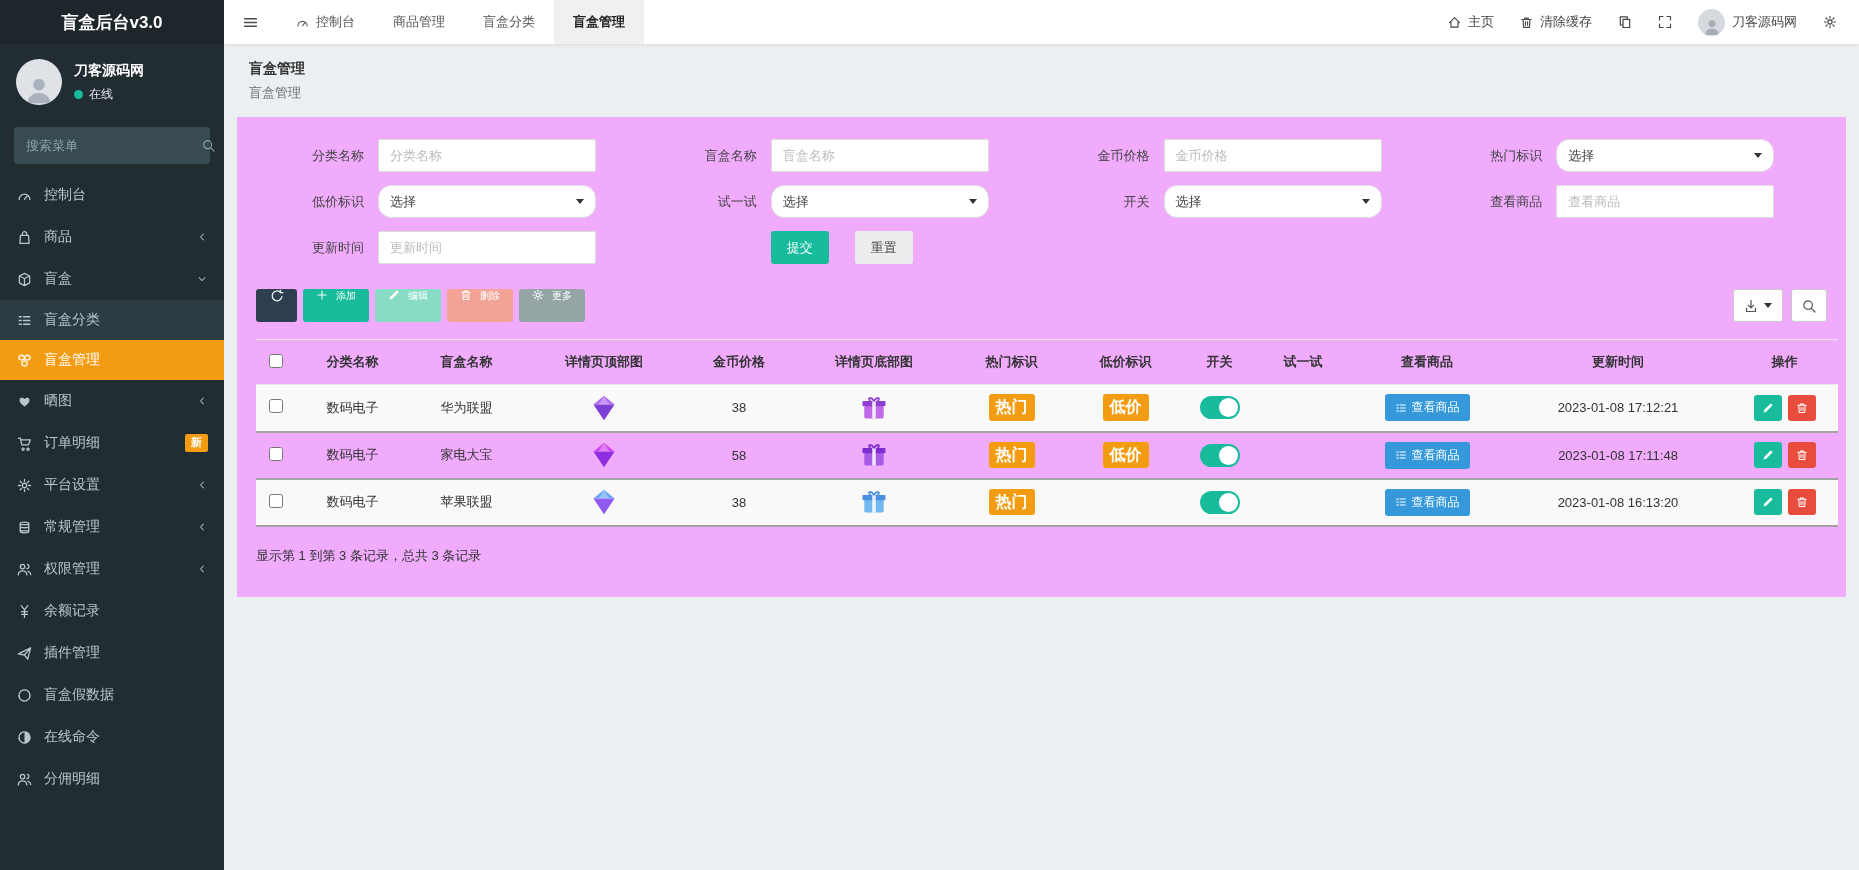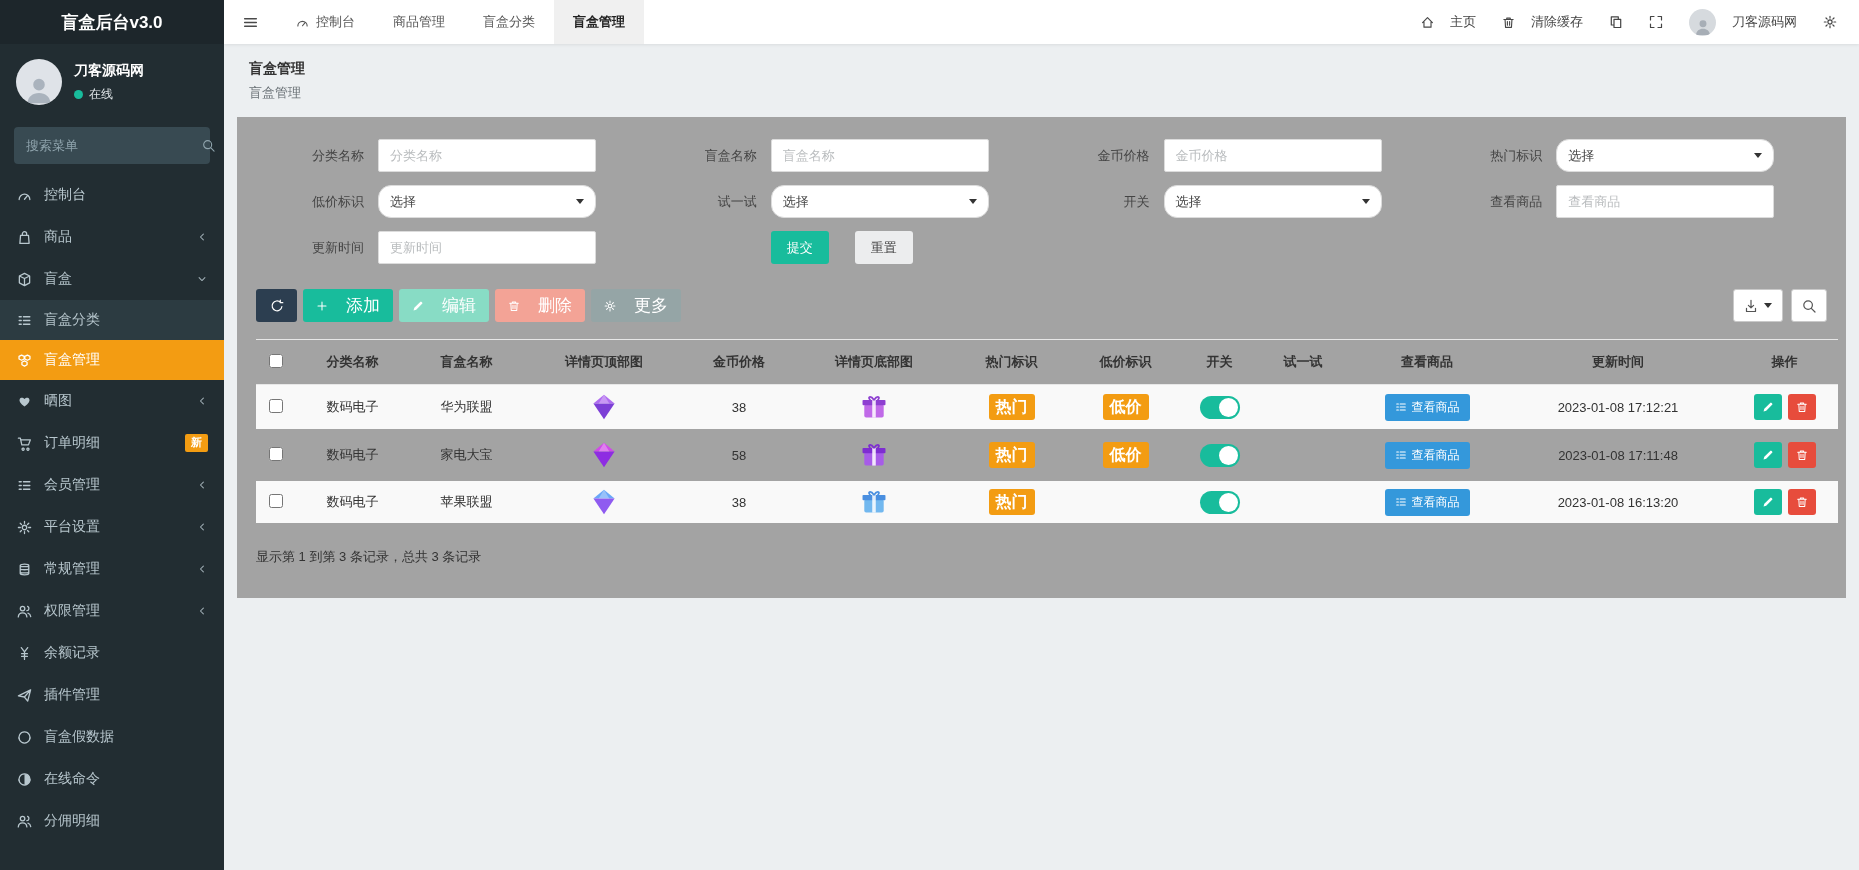--- a/index.html
+++ b/index.html
@@ -27,58 +27,58 @@
   .mi-right{margin-left:auto;display:flex;align-items:center;opacity:.85}
   .badge-new{margin-left:auto;background:#f39c12;color:#fff;font-size:11px;font-weight:bold;padding:2px 6px;border-radius:2px;line-height:1.2}
 
   
   .navbar{position:absolute;left:224px;top:0;right:0;height:44px;background:#fff;display:flex;align-items:stretch;box-shadow:0 1px 3px rgba(0,0,0,.08);z-index:4}
   .hamburger{display:flex;align-items:center;padding:0 19px;color:#4a4a4a;cursor:pointer}
   .nav-tabs{display:flex;align-items:stretch}
   .nav-tab{display:flex;align-items:center;gap:7px;padding:0 19px;font-size:13px;color:#555;cursor:pointer}
   .nav-tab.active{background:#f0f0f0;color:#222;font-weight:bold}
   .nav-right{margin-left:auto;display:flex;align-items:center;gap:26px;padding-right:22px;color:#454545}
-  .nav-link{display:flex;align-items:center;gap:16px;font-size:13px;cursor:pointer}
+  .nav-link{display:flex;align-items:center;gap:7px;font-size:13px;cursor:pointer}
   .nav-avatar{width:27px;height:27px;border-radius:50%;background:#d6dade;color:#a7aeb6;display:flex;align-items:flex-end;justify-content:center;overflow:hidden}
   .nav-avatar svg{width:18px;height:18px}
 
   
   .content{position:absolute;left:224px;top:44px;right:0;bottom:0}
   .page-header{padding:16px 25px 15px}
   .ph-title{font-size:14px;font-weight:bold;color:#333}
   .ph-sub{font-size:13px;color:#697075;margin-top:6px}
-  .panel{background:#a3a3a3;margin:0 13px;padding:22px 19px 32px}
+  .panel{background:#f0abfc;margin:0 13px;padding:22px 19px 32px}
 
   
   .filter-grid{display:grid;grid-template-columns:repeat(4,1fr);row-gap:13px}
   .f-cell{display:flex;align-items:center;height:33px}
   .f-label{flex:0 0 122px;text-align:right;padding-right:14px;font-size:13px;color:#444}
   .f-input{width:218px;height:33px;border:1px solid #dcdcdc;border-radius:2px;padding:0 11px;font-size:13px;color:#444;outline:none}
   .f-input::placeholder{color:#b9bcbe}
   .f-select{width:218px;height:33px;border:1px solid #dcdcdc;border-radius:13px;display:flex;align-items:center;justify-content:space-between;padding:0 11px;font-size:13px;color:#444;cursor:pointer;background:#fff}
   .caret{width:0;height:0;border-left:4px solid transparent;border-right:4px solid transparent;border-top:5px solid #333}
   .btn{height:33px;border:none;border-radius:3px;font-size:13px;cursor:pointer;padding:0 16px}
   .btn-submit{background:#18bc9c;color:#fff;margin-right:26px}
   .btn-reset{background:#ecedee;color:#444}
 
   
   .toolbar{display:flex;align-items:center;margin-top:25px}
-  .tbtn{height:33px;border:none;border-radius:3px;color:#fff;font-size:17px;display:inline-flex;align-items:center;gap:18px;padding:0 13px;margin-right:6px;cursor:pointer}
+  .tbtn{height:33px;border:none;border-radius:3px;color:#fff;font-size:10px;display:inline-flex;align-items:flex-start;gap:8px;padding:0 13px;margin-right:6px;cursor:pointer}
   .tbtn.refresh{background:#2c3e50;width:41px;justify-content:center;padding:0}
   .tbtn.add{background:#18bc9c}
   .tbtn.edit{background:#88dcc5}
   .tbtn.del{background:#f3a396}
   .tbtn.more{background:#95a5a6}
   .tool-right{margin-left:auto;display:flex;gap:8px}
   .obtn{height:33px;background:#fff;border:1px solid #c9c9c9;border-radius:3px;display:inline-flex;align-items:center;justify-content:center;gap:6px;color:#555;padding:0 10px;cursor:pointer}
 
   
   .data-table{width:100%;border-collapse:collapse;table-layout:fixed;margin-top:17px;font-size:13px;color:#333}
   .data-table th{height:45px;font-weight:bold;text-align:center;border-top:1px solid #e7e7e7;border-bottom:1px solid #e7e7e7;padding:0 4px}
-  .data-table td{height:47px;text-align:center;padding:0 4px;border-bottom:5px solid #a3a3a3;overflow:hidden;white-space:nowrap}
+  .data-table td{height:47px;text-align:center;padding:0 4px;border-bottom:2px solid #a3a3a3;overflow:hidden;white-space:nowrap}
   .data-table tr.odd td{background:#f9f9f9}
   .badge{background:#f39c12;color:#fff;font-size:16px;font-weight:bold;padding:3px 7px;border-radius:3px;display:inline-block;line-height:1.3}
   .toggle{width:40px;height:23px;background:#18bc9c;border-radius:12px;position:relative;display:inline-block;vertical-align:middle;cursor:pointer}
   .toggle::after{content:"";position:absolute;right:2px;top:2px;width:19px;height:19px;background:#fff;border-radius:50%}
   .view-btn{background:#3498db;color:#fff;border:none;border-radius:3px;font-size:12px;height:27px;padding:0 10px;display:inline-flex;align-items:center;gap:5px;cursor:pointer}
   .act-btn{width:28px;height:26px;border:none;border-radius:3px;color:#fff;display:inline-flex;align-items:center;justify-content:center;margin:0 3px;cursor:pointer}
   .act-edit{background:#18bc9c}
   .act-del{background:#e74c3c}
   .cell-img{display:inline-flex;vertical-align:middle;cursor:pointer}
   .summary{margin-top:20px;font-size:13px;color:#333}
@@ -178,33 +178,20 @@
         </span>
       </div>
       <div class="menu-item">
         <span class="mi-icon">
           <svg viewBox="0 0 14 14" width="15" height="15" style="display: block;">
             <path d="M1.3 2h1.8l1.4 6.3h6.2l1.7-4.6H4M5.7 11.3a1 1 0 1 0 .02 0M10.2 11.3a1 1 0 1 0 .02 0" fill="none" stroke="currentColor" stroke-width="1.2" stroke-linecap="round" stroke-linejoin="round"></path>
           </svg>
         </span>
         <span>订单明细</span>
         <span class="badge-new">新</span>
-      </div>
-      <div class="menu-item">
-        <span class="mi-icon">
-          <svg viewBox="0 0 14 14" width="15" height="15" style="display: block;">
-            <path d="M2 3.5h2M2 7h2M2 10.5h2M6 3.5h6M6 7h6M6 10.5h6" fill="none" stroke="currentColor" stroke-width="1.2" stroke-linecap="round" stroke-linejoin="round"></path>
-          </svg>
-        </span>
-        <span>会员管理</span>
-        <span class="mi-right">
-          <svg viewBox="0 0 14 14" width="12" height="12" style="display: block;">
-            <path d="M8.6 3.6 5.2 7l3.4 3.4" fill="none" stroke="currentColor" stroke-width="1.2" stroke-linecap="round" stroke-linejoin="round"></path>
-          </svg>
-        </span>
       </div>
       <div class="menu-item">
         <span class="mi-icon">
           <svg viewBox="0 0 14 14" width="15" height="15" style="display: block;">
             <path d="M7 4.9a2.1 2.1 0 1 1 0 4.2 2.1 2.1 0 0 1 0-4.2zM7 1.3v1.8M7 10.9v1.8M1.3 7h1.8M10.9 7h1.8M3 3l1.2 1.2M9.8 9.8 11 11M11 3 9.8 4.2M4.2 9.8 3 11" fill="none" stroke="currentColor" stroke-width="1.2" stroke-linecap="round" stroke-linejoin="round"></path>
           </svg>
         </span>
         <span>平台设置</span>
         <span class="mi-right">
           <svg viewBox="0 0 14 14" width="12" height="12" style="display: block;">

